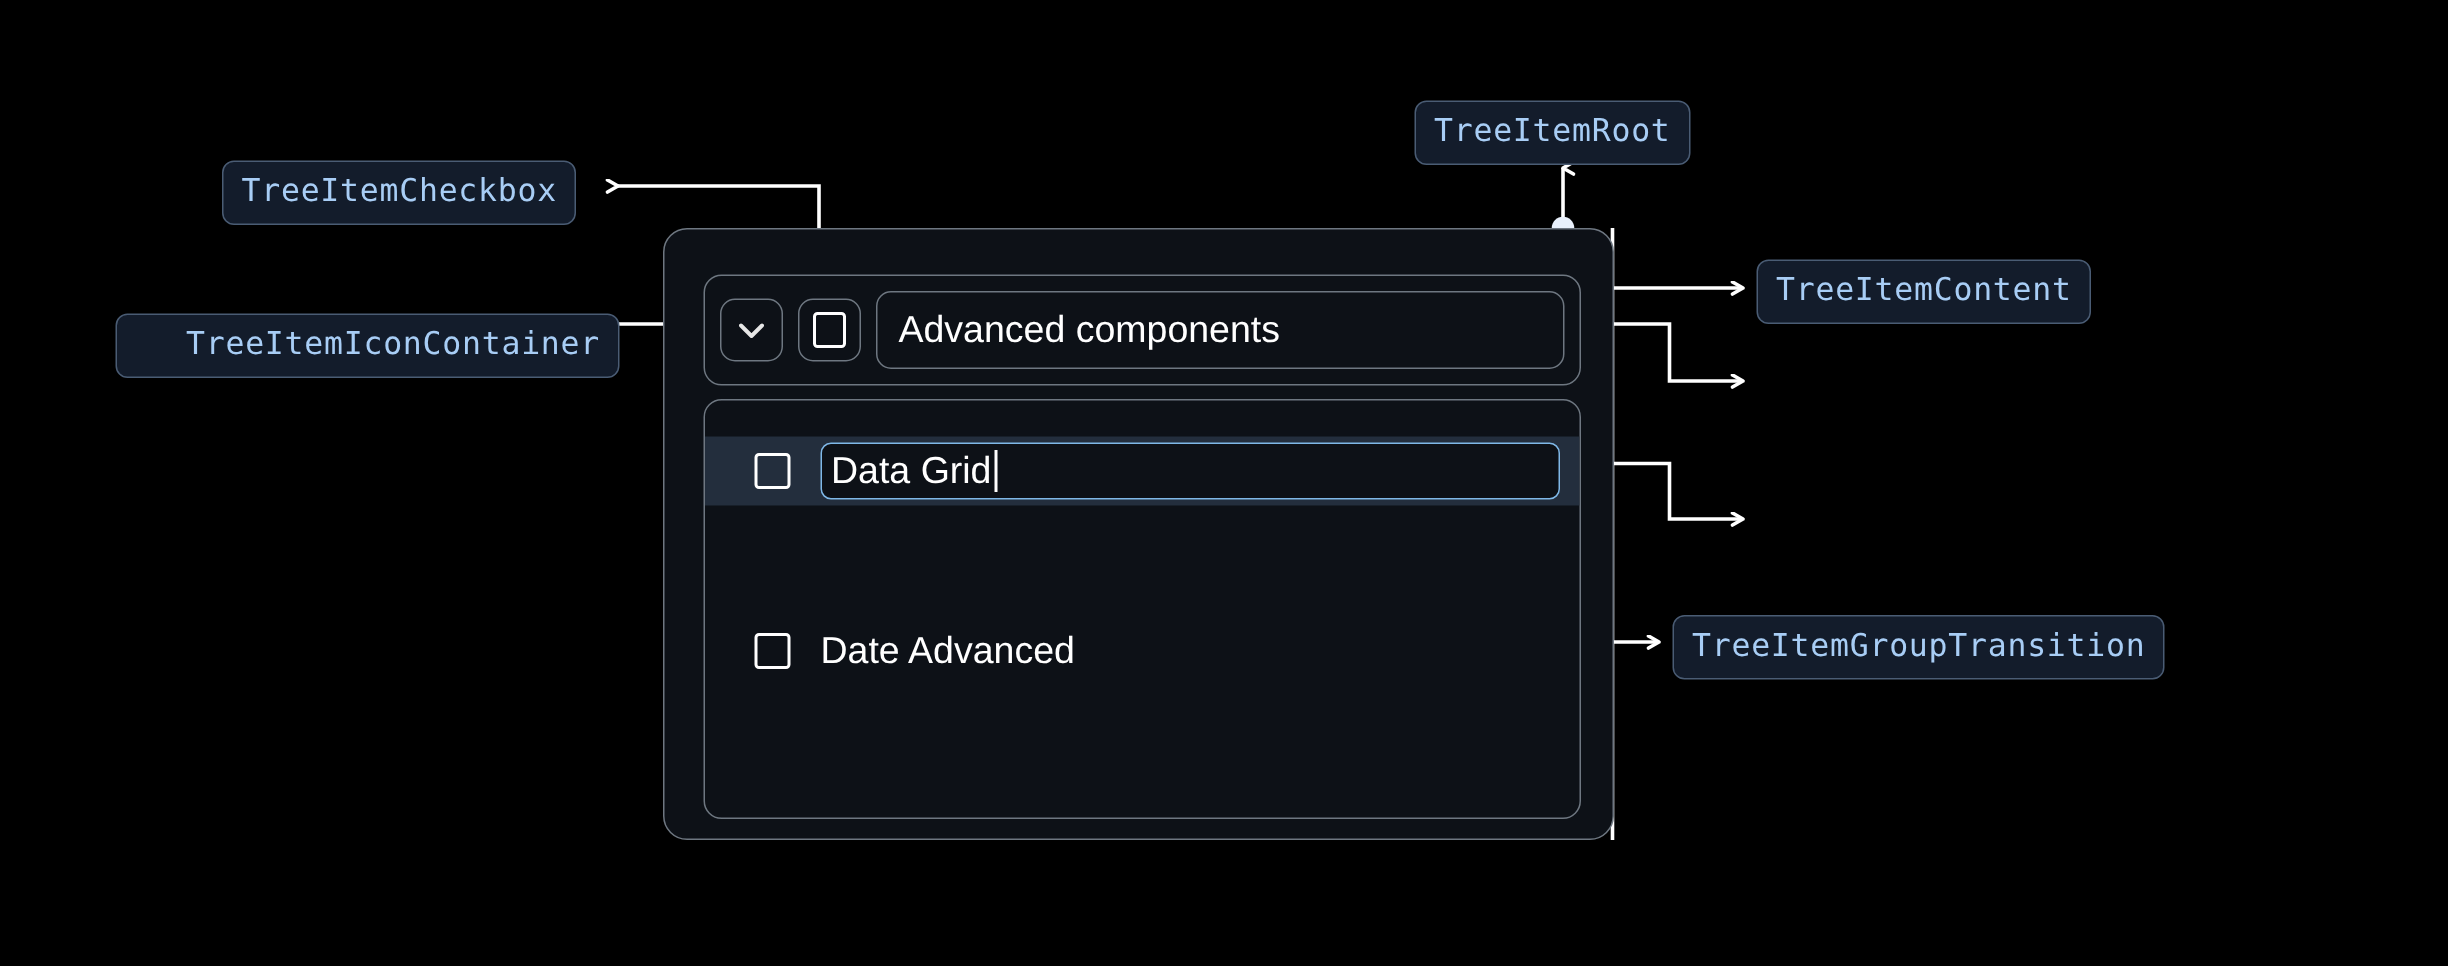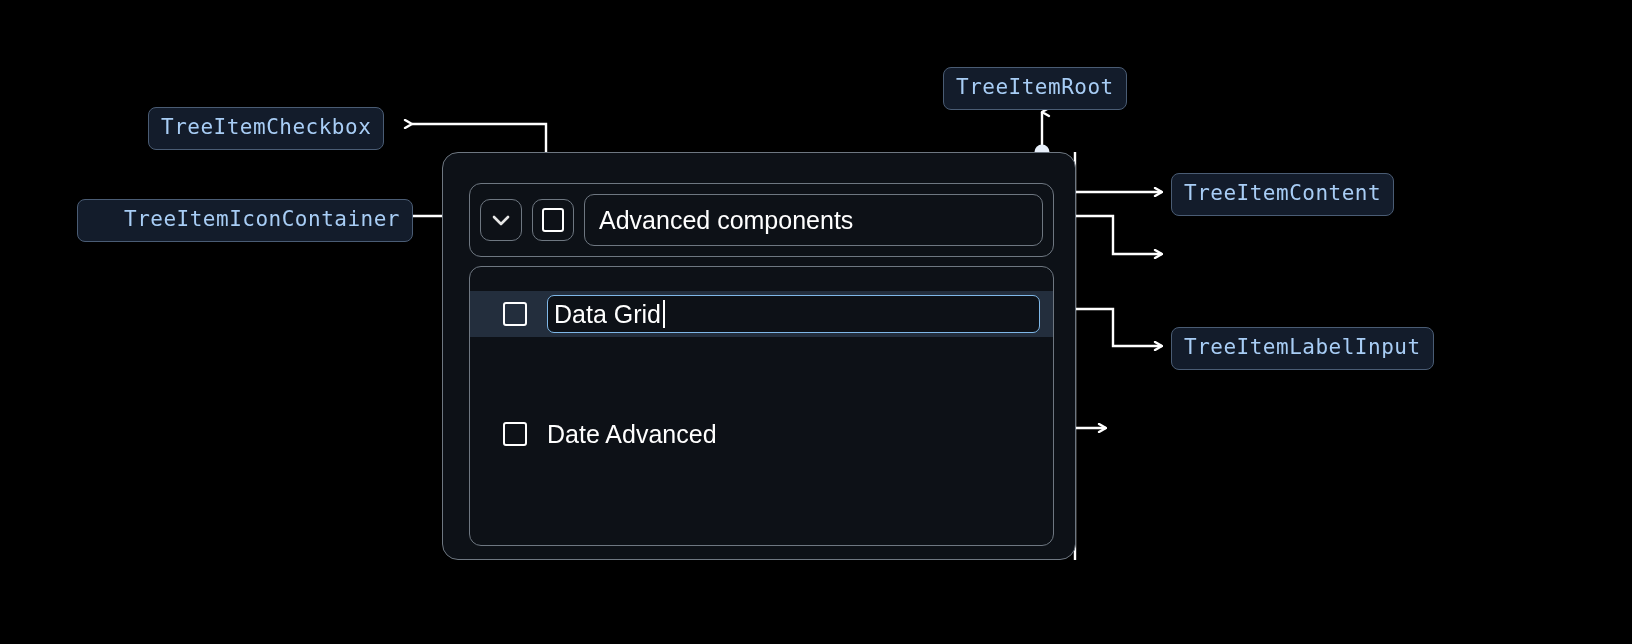--- a/index.html
+++ b/index.html
@@ -215,29 +215,29 @@
       <circle cx="1042" cy="152" r="7.5"></circle>
       <circle cx="1053" cy="192" r="7.5"></circle>
       <circle cx="1042" cy="216" r="7.5"></circle>
       <circle cx="1041" cy="309" r="7.5"></circle>
       <circle cx="1053" cy="428" r="7.5"></circle>
     </g>
   </svg>
 
   <div class="anno" style="left:148px; top:107px;">TreeItemCheckbox</div>
 
-  <div class="anno" style="left:77px; top:199px;padding-left:46px;">TreeItemIconContainer</div>
+  <div class="anno" style="left:77px; top:209px;padding-left:46px;">TreeItemIconContainer</div>
 
   <div class="anno" style="left:943px; top:67px;">TreeItemRoot</div>
 
   <div class="anno" style="left:1171px; top:173px;">TreeItemContent</div>
 
 
-  <div class="anno" style="left:1171px; top:327px;">TreeItemLabelInput</div>
-
+
+  <div class="anno" style="left:1115px; top:410px;">TreeItemGroupTransition</div>
 
   <div id="tree-root">
 
     <div id="item-content">
 
       <div class="icon-container">
         <span>
           <svg width="26" height="26" viewBox="0 0 26 26" fill="none" stroke="#e6e6e6" stroke-width="2.6" stroke-linecap="round" stroke-linejoin="round">
             <path d="M6,10 L13,17 L20,10"></path>
           </svg>

